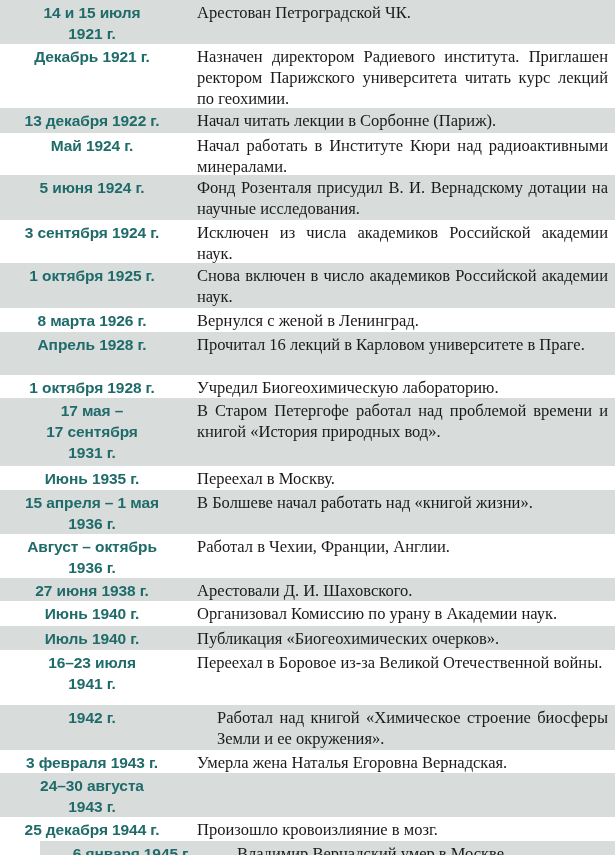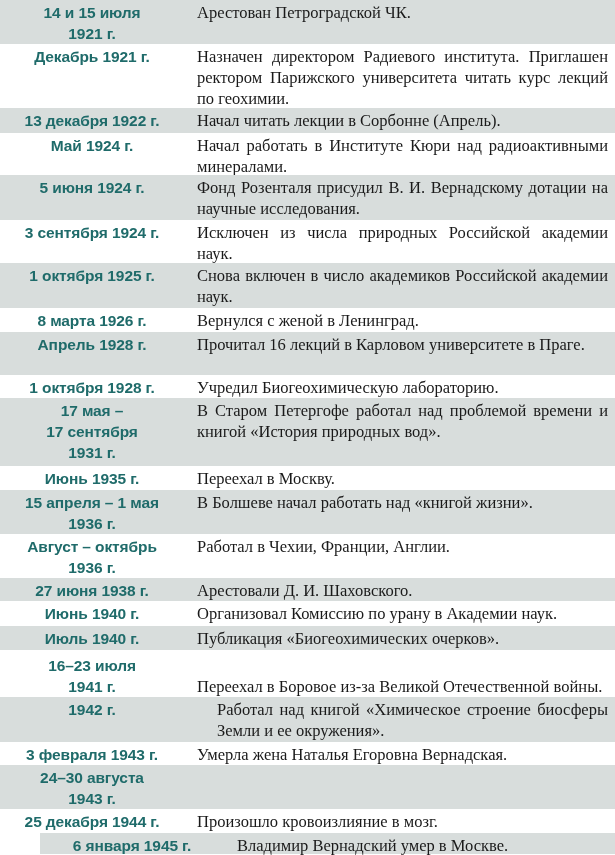--- a/index.html
+++ b/index.html
@@ -64,33 +64,33 @@
     <div class="date">14 и 15 июля
 1921 г.</div>
     <div class="event">Арестован Петроградской ЧК.</div>
   </div>
     <div class="row plain" style="height: 64px;">
     <div class="date">Декабрь 1921 г.</div>
     <div class="event">Назначен директором Радиевого института. При­глашен ректором Парижского университета читать курс лекций по геохимии.</div>
   </div>
     <div class="row shaded" style="height: 25px;">
     <div class="date">13 декабря 1922 г.</div>
-    <div class="event">Начал читать лекции в Сорбонне (Апрель).</div>
+    <div class="event">Начал читать лекции в Сорбонне (Париж).</div>
   </div>
     <div class="row plain" style="height: 42px;">
     <div class="date">Май 1924 г.</div>
     <div class="event">Начал работать в Институте Кюри над радиоактив­ными минералами.</div>
   </div>
     <div class="row shaded" style="height: 45px;">
     <div class="date">5 июня 1924 г.</div>
     <div class="event">Фонд Розенталя присудил В. И. Вернадскому дота­ции на научные исследования.</div>
   </div>
     <div class="row plain" style="height: 43px;">
     <div class="date">3 сентября 1924 г.</div>
-    <div class="event">Исключен из числа природных Российской акаде­мии наук.</div>
+    <div class="event">Исключен из числа академиков Российской акаде­мии наук.</div>
   </div>
     <div class="row shaded" style="height: 45px;">
     <div class="date">1 октября 1925 г.</div>
     <div class="event">Снова включен в число академиков Российской академии наук.</div>
   </div>
     <div class="row plain" style="height: 24px;">
     <div class="date">8 марта 1926 г.</div>
     <div class="event">Вернулся с женой в Ленинград.</div>
   </div>
     <div class="row shaded" style="height: 43px;">
@@ -126,21 +126,21 @@
     <div class="event">Арестовали Д. И. Шаховского.</div>
   </div>
     <div class="row plain" style="height: 25px;">
     <div class="date">Июнь 1940 г.</div>
     <div class="event">Организовал Комиссию по урану в Академии наук.</div>
   </div>
     <div class="row shaded" style="height: 24px;">
     <div class="date">Июль 1940 г.</div>
     <div class="event">Публикация «Биогеохимических очерков».</div>
   </div>
-    <div class="row plain" style="height: 47px; align-items: flex-end;">
+    <div class="row plain" style="height: 55px;">
     <div class="date">16–23 июля
 1941 г.</div>
     <div class="event">Переехал в Боровое из-за Великой Отечественной войны.</div>
   </div>
     <div class="row shaded" style="height: 45px; gap: 20px;">
     <div class="date">1942 г.</div>
     <div class="event">Работал над книгой «Химическое строение биосфе­ры Земли и ее окружения».</div>
   </div>
     <div class="row plain" style="height: 23px;">
     <div class="date">3 февраля 1943 г.</div>

